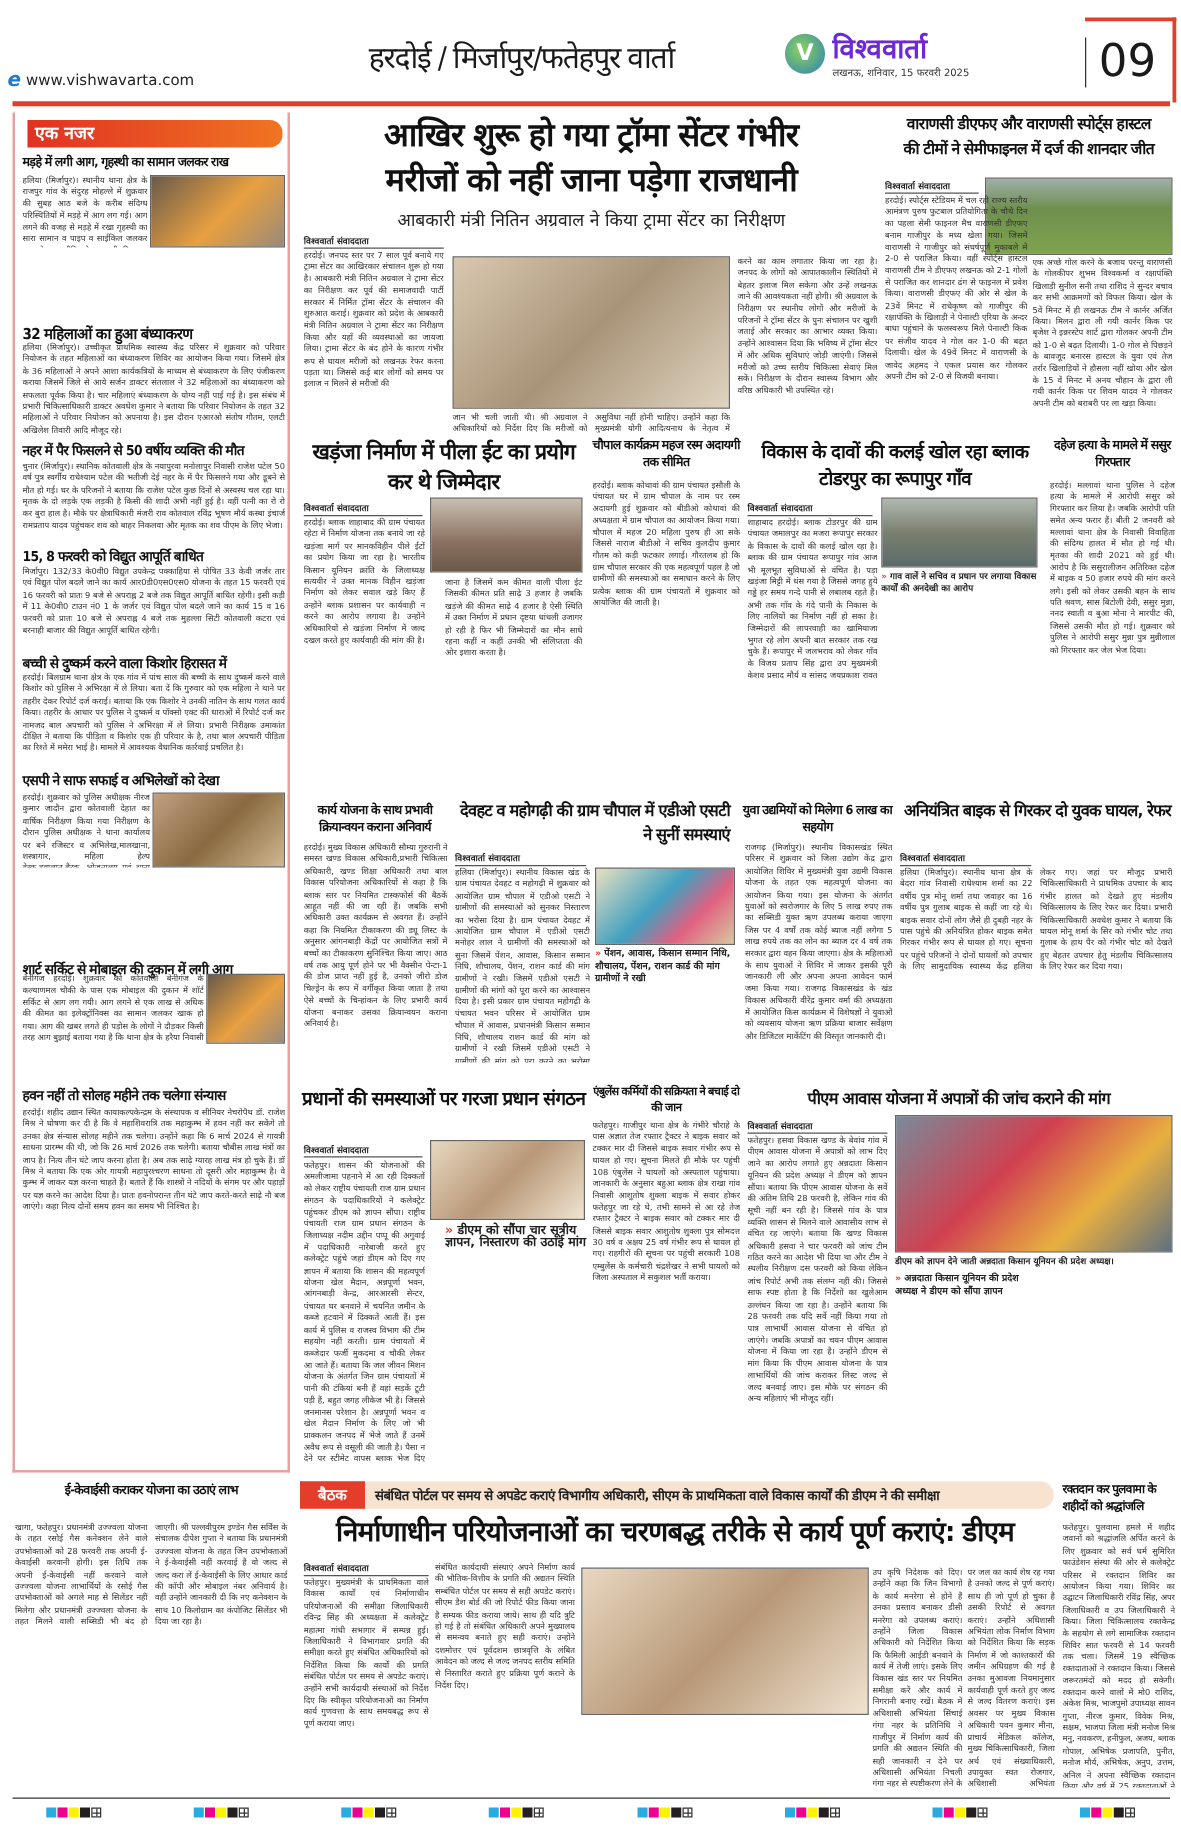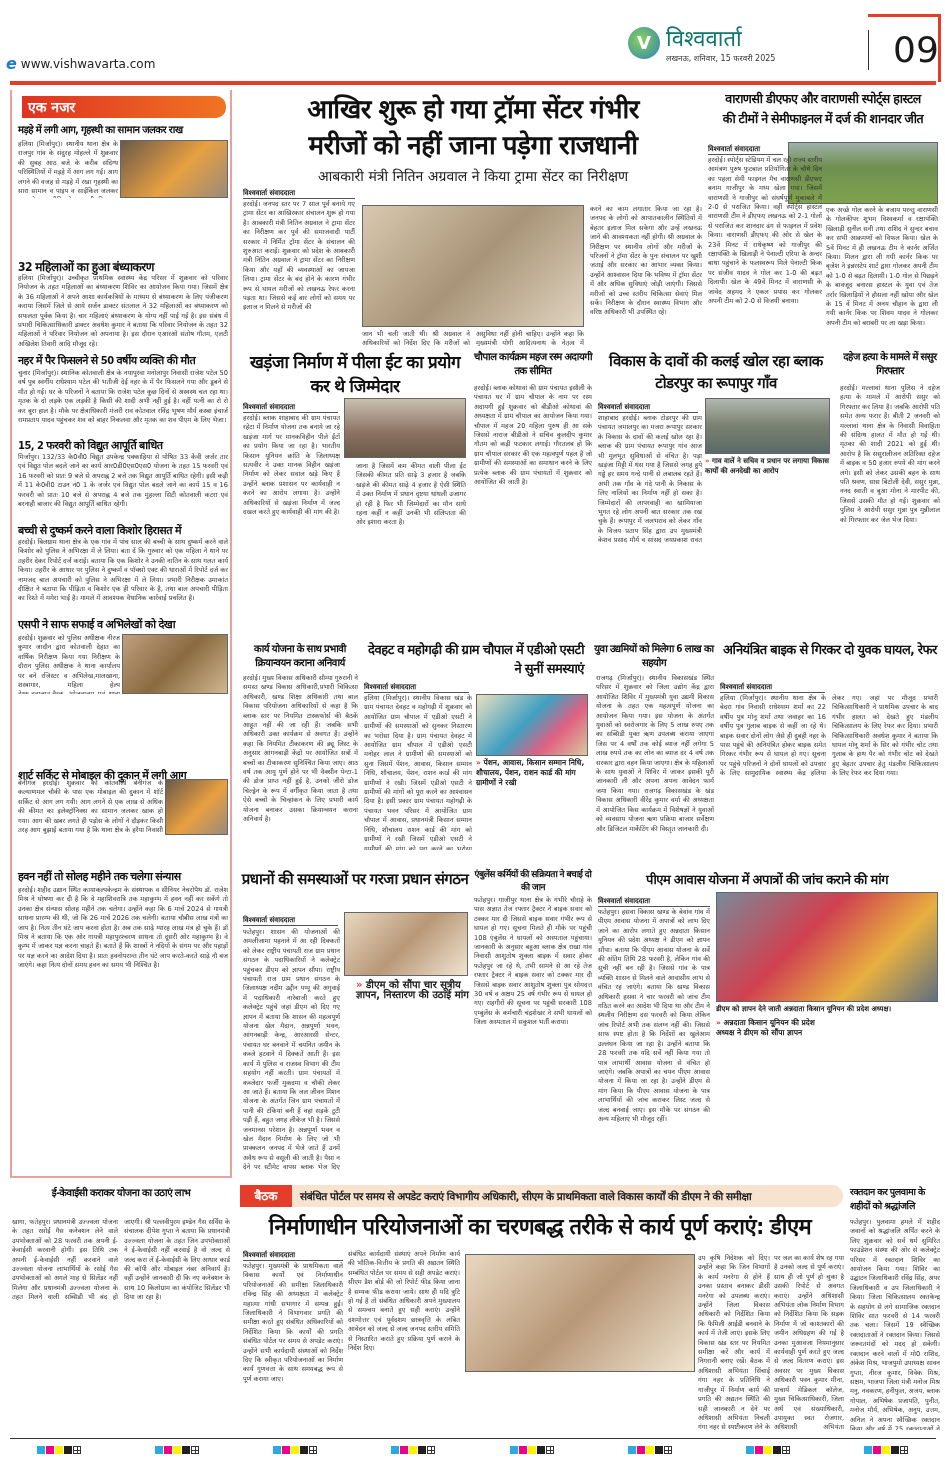--- a/index.html
+++ b/index.html
@@ -4,24 +4,24 @@
 <style>
 *{box-sizing:border-box;margin:0;padding:0}
 body{width:945px;height:1474px;background:#fff;font-family:"DejaVu Sans",sans-serif;color:#1a1a1a;position:relative;overflow:hidden}
 .abs{position:absolute}
 .masthead{left:0;top:0;width:945px;height:82px}
 .site-url{left:6px;top:54px;font-size:12px;color:#222;display:flex;align-items:center;gap:4px}
 .site-url .e{color:#1e7bd0;font-style:italic;font-weight:bold;font-size:16px}
 .section-title{left:295px;top:28px;font-size:24px;font-family:"DejaVu Sans Condensed","DejaVu Sans",sans-serif;letter-spacing:-1px}
 .logo{left:628px;top:22px;display:flex;align-items:center;gap:6px}
 .logo-circle{width:32px;height:32px;border-radius:50%;background:radial-gradient(circle at 40% 40%,#8bd35c,#2c7fb8);display:flex;align-items:center;justify-content:center;color:#fff;font-weight:bold;font-size:18px}
-.logo-name{font-size:22px;font-weight:normal;color:#0f766e}
+.logo-name{font-size:22px;font-weight:bold;color:#6d28d9}
 .logo-sub{font-size:8px;color:#333}
 .page-no{left:868px;top:14px;width:73px;height:68px;border-top:3px solid #e43d2a;border-right:3px solid #e43d2a;display:flex;align-items:center;justify-content:flex-start}
-.page-no span{font-size:36px;font-family:"DejaVu Sans",sans-serif;padding-left:24px;border-left:1px solid #333;line-height:40px}
+.page-no span{font-size:36px;font-family:"DejaVu Sans",sans-serif;padding-left:10px;border-left:1px solid #333;line-height:40px}
 .redbar{left:10px;top:81px;width:926px;height:4px;background:#e43d2a}
 .leftbox{left:10px;top:90px;width:222px;height:1088px;border:2px solid #e8a0a0;border-top:none}
 .ek-nazar{left:22px;top:96px;width:204px;height:22px;background:linear-gradient(90deg,#e03222,#f07422);border-radius:0 10px 10px 0;color:#fff;font-weight:bold;font-size:14px;padding-left:6px;line-height:22px}
 .hd{font-weight:bold;font-family:"DejaVu Sans Condensed","DejaVu Sans",sans-serif;letter-spacing:-0.5px;color:#111}
 .txt{font-size:6.6px;line-height:9.4px;color:#333;text-align:justify;overflow:hidden}
 .byline{font-size:7px;font-weight:bold;color:#222;border-bottom:1px solid #555;padding-bottom:1px}
 .photo{background:linear-gradient(135deg,#8a7a6a,#c9b6a0 40%,#5a4a3a);border:1px solid #666}
 .photo.green{background:linear-gradient(180deg,#9fb0a8 0%,#6f8f4f 40%,#7fa34e 100%)}
 .photo.room{background:linear-gradient(135deg,#d9c8b0,#a89478 50%,#e0d4c0)}
 .photo.fire{background:linear-gradient(135deg,#6a5a4a,#e8a040 55%,#9a8a7a)}
@@ -45,20 +45,21 @@
 .bottomrule{left:10px;top:1438px;width:926px;height:1px;background:#333}
 </style>
 </head>
 <body>
 
 <div class="abs masthead">
   <div class="abs site-url">
     <span class="e">e</span>
     <span>www.vishwavarta.com</span>
   </div>
+  <div class="abs section-title">हरदोई / मिर्जापुर/फतेहपुर वार्ता</div>
   <div class="abs logo">
     <div class="logo-circle">V</div>
     <div>
       <div class="logo-name">विश्ववार्ता</div>
       <div class="logo-sub">लखनऊ,  शनिवार, 15 फरवरी 2025</div>
     </div>
   </div>
   <div class="abs page-no">
     <span>09</span>
   </div>
@@ -72,21 +73,21 @@
 <div class="abs photo fire" style="left:120px;top:140px;width:108px;height:58px"></div>
 <div class="abs txt" style="left:18px;top:140px;width:100px;height:58px">हलिया (मिर्जापुर)। स्थानीय थाना क्षेत्र के राजपुर गांव के संदुरह मोहल्ले में शुक्रवार की सुबह आठ बजे के करीब संदिग्ध परिस्थितियों में मड़हे में आग लग गई। आग लगने की वजह से मड़हे में रखा गृहस्थी का सारा सामान व पाइप व साईकिल जलकर राख हो गया। पीड़ित ने आगजनी की घटना की सूचना क्षेत्रीय लेखपाल को दे दिया है। हलिया थाना क्षेत्र के राजपुर गांव के संदुरह मोहल्ला निवासी अमृत लाल के मड़हे में शुक्रवार की सुबह आठ बजे के करीब संदिग्ध परिस्थितियों में आग लग गई आगत-बगल के लोग जब तक आग पर काबू पाने का प्रयास करते तब तक मड़हे में रखे भूसे की वजह से आग ने विकराल रूप धारण कर लिया। देखते ही देखते आग ने पूरे मड़हे को अपने आगोश में ले लिया। ग्रामीण टुल्लू पंप की मदद से जब तक आग बुझाते तब तक मड़हे में रखा दो बोरी गेहूं एक बोरी चावल दो धान पानी की मोटर,पाइप मड़हे में एक कोने रखा भूसा तथा अन्य गृहस्थी का सामान जलकर राख हो गया। पीड़ित अमृतलाल ने आग लगने की सूचना ग्राम प्रधान व क्षेत्रीय लेखपाल कृष्ण चंद्र मिश्र को देने के साथ ही आर्थिक मदद की गुहार लगाई है।</div>
 <div class="abs txt" style="left:18px;top:199px;width:210px;height:56px"></div>
 
 <div class="abs hd" style="left:18px;top:258px;width:212px;font-size:12px">32 महिलाओं का हुआ बंध्याकरण</div>
 <div class="abs txt" style="left:18px;top:274px;width:210px;height:76px">हलिया (मिर्जापुर)। उच्चीकृत प्राथमिक स्वास्थ्य केंद्र परिसर में शुक्रवार को परिवार नियोजन के तहत महिलाओं का बंध्याकरण शिविर का आयोजन किया गया। जिसमें क्षेत्र के 36 महिलाओं ने अपने आशा कार्यकत्रियों के माध्यम से बंध्याकरण के लिए पंजीकरण कराया जिसमें जिले से आये सर्जन डाक्टर संतलाल ने 32 महिलाओं का बंध्याकरण को सफलता पूर्वक किया है। चार महिलाएं बंध्याकरण के योग्य नहीं पाई गई है। इस संबंध में प्रभारी चिकित्साधिकारी डाक्टर अवधेश कुमार ने बताया कि परिवार नियोजन के तहत 32 महिलाओं ने परिवार नियोजन को अपनाया है। इस दौरान एआरओ संतोष गौतम, एलटी अखिलेश तिवारी आदि मौजूद रहे।</div>
 
 <div class="abs hd" style="left:18px;top:352px;width:212px;font-size:11px">नहर में पैर फिसलने से 50 वर्षीय व्यक्ति की मौत</div>
 <div class="abs txt" style="left:18px;top:369px;width:210px;height:66px">चुनार (मिर्जापुर)। स्थानिक कोतवाली क्षेत्र के नयापुरवा मनोलापुर निवासी राजेश पटेल 50 वर्ष पुत्र स्वर्गीय राधेश्याम पटेल की भतीजी देई नहर के में पैर फिसलने गया और डूबने से मौत हो गई। घर के परिजनों ने बताया कि राजेश पटेल कुछ दिनों से अस्वस्थ चल रहा था। मृतक के दो लड़के एक लड़की है किसी की शादी अभी नहीं हुई है। वहीं पत्नी का रो रो कर बुरा हाल है। मौके पर क्षेत्राधिकारी मंजरी राव कोतवाल रविंद्र भूषण मौर्य कस्बा इंचार्ज रामप्रताप यादव पहुंचकर शव को बाहर निकलवा और मृतक का शव पीएम के लिए भेजा।</div>
 
-<div class="abs hd" style="left:18px;top:437px;width:212px;font-size:11px">15, 2 फरवरी को विद्युत आपूर्ति बाधित</div>
+<div class="abs hd" style="left:18px;top:437px;width:212px;font-size:11px">15, 8 फरवरी को विद्युत आपूर्ति बाधित</div>
 <div class="abs txt" style="left:18px;top:453px;width:210px;height:66px">मिर्जापुर। 132/33 के0वी0 विद्युत उपकेन्द्र पक्काहिया से पोषित 33 केवी जर्जर तार एवं विद्युत पोल बदले जाने का कार्य आर0डी0एस0एस0 योजना के तहत 15 फरवरी एवं 16 फरवरी को प्रातः 9 बजे से अपराह्न 2 बजे तक विद्युत आपूर्ति बाधित रहेगी। इसी कड़ी में 11 के0वी0 टाउन नं0 1 के जर्जर एवं विद्युत पोल बदले जाने का कार्य 15 व 16 फरवरी को प्रातः 10 बजे से अपराह्न 4 बजे तक मुहल्ला सिटी कोतवाली कटरा एवं बरनाही बाजार की विद्युत आपूर्ति बाधित रहेगी।</div>
 
 <div class="abs hd" style="left:18px;top:522px;width:212px;font-size:11px">बच्ची से दुष्कर्म करने वाला किशोर हिरासत में</div>
 <div class="abs txt" style="left:18px;top:538px;width:210px;height:76px">हरदोई। बिलग्राम थाना क्षेत्र के एक गांव में पांच साल की बच्ची के साथ दुष्कर्म करने वाले किशोर को पुलिस ने अभिरक्षा में ले लिया। बता दें कि गुरुवार को एक महिला ने थाने पर तहरीर देकर रिपोर्ट दर्ज कराई। बताया कि एक किशोर ने उनकी नातिन के साथ गलत कार्य किया। तहरीर के आधार पर पुलिस ने दुष्कर्म व पॉक्सो एक्ट की धाराओं में रिपोर्ट दर्ज कर नामजद बाल अपचारी को पुलिस ने अभिरक्षा में ले लिया। प्रभारी निरीक्षक उमाकांत दीक्षित ने बताया कि पीड़िता व किशोर एक ही परिवार के है, तथा बाल अपचारी पीड़िता का रिश्ते में ममेरा भाई है। मामले में आवश्यक वैधानिक कार्रवाई प्रचलित है।</div>
 
 <div class="abs hd" style="left:18px;top:616px;width:212px;font-size:11px">एसपी ने साफ सफाई व अभिलेखों को देखा</div>
 <div class="abs photo police" style="left:122px;top:634px;width:106px;height:60px"></div>
 <div class="abs txt" style="left:18px;top:634px;width:102px;height:60px">हरदोई। शुक्रवार को पुलिस अधीक्षक नीरज कुमार जादौन द्वारा कोतवाली देहात का वार्षिक निरीक्षण किया गया निरीक्षण के दौरान पुलिस अधीक्षक ने थाना कार्यालय पर बने रजिस्टर व अभिलेख,मालखाना, शस्त्रागार, महिला हेल्प डेस्क,हवालात,बैरक, भोजनालय एवं थाना परिसर का भी निरीक्षण किया। थाना परिसर में साफ-सफाई एवं रजिस्टरों के रख-रखाव हेतु संबंधित कर्मचारी को आवश्यक दिशा निर्देश दिये एसपी श्री जादौन ने थाना क्षेत्र के ग्राम प्रहरियों के साथ गोष्ठी आयोजित कर अपराध नियंत्रण व कानून व्यवस्था बनाये रखने में पुलिस का सहयोग करने के संबंध में आवश्यक दिशा-निर्देश दिये इस मौके पर एसपी ने कानून व्यवस्था को लेकर सख्ती बरतने व मुस्तैद रहकर कार्य करने के निर्देश दिए।</div>
 <div class="abs txt" style="left:18px;top:695px;width:210px;height:68px"></div>
 

